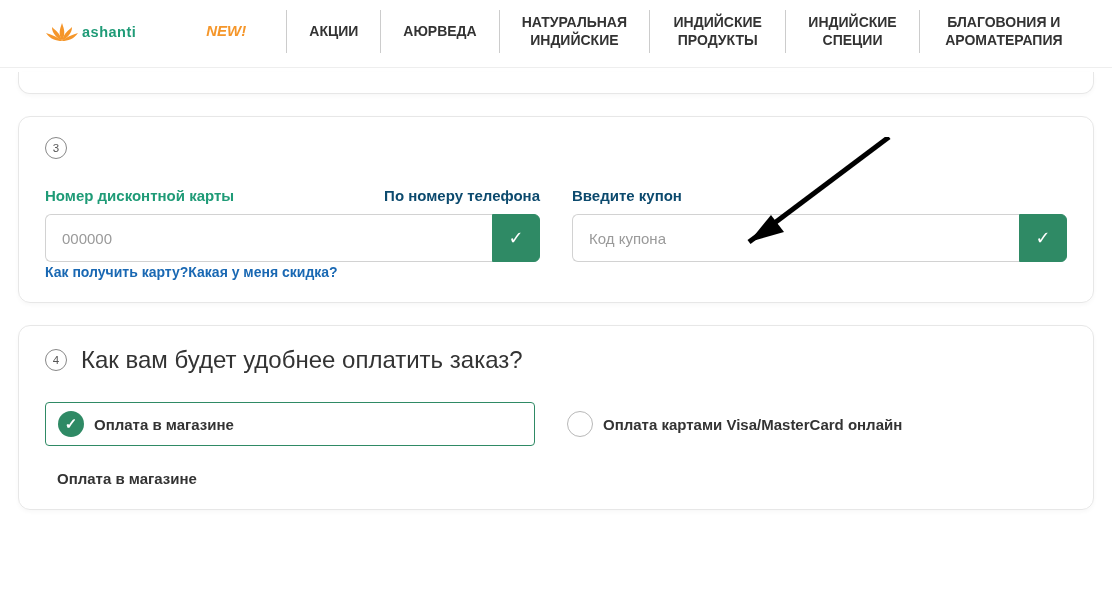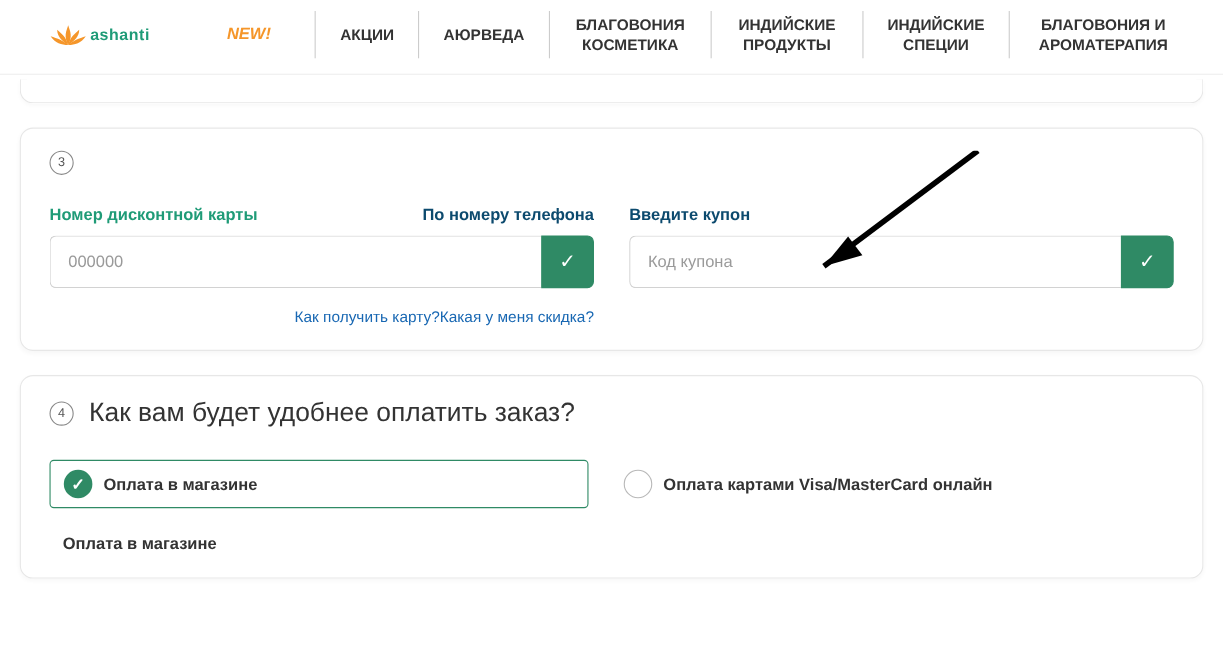--- a/index.html
+++ b/index.html
@@ -132,23 +132,24 @@
       border-radius: 0 6px 6px 0;
       color: #fff;
       font-size: 18px;
       display: flex;
       align-items: center;
       justify-content: center;
       cursor: pointer;
     }
     .help-links {
       display: flex;
-      justify-content: flex-end;
-      margin-top: 18px;
+      justify-content: flex-start;
+      margin-top: 2px;
       font-size: 14px;
+      font-weight: bold;
     }
     .help-links a {
       color: #1968b3;
       text-decoration: none;
       cursor: pointer;
     }
     .payment-row {
       display: flex;
       gap: 20px;
       align-items: stretch;
@@ -213,21 +214,21 @@
         <path d="M4 14 C10 16 16 18 20 22 C14 22 8 20 4 14 Z" fill="#f5962a"></path>
         <path d="M36 14 C30 16 24 18 20 22 C26 22 32 20 36 14 Z" fill="#f5962a"></path>
       </svg>
     </span>
     <span class="logo-text">ashanti</span>
   </div>
   <div class="nav">
     <div class="nav-item new">NEW!</div>
     <div class="nav-item">АКЦИИ</div>
     <div class="nav-item">АЮРВЕДА</div>
-    <div class="nav-item">БЛАГОВОНИЯ КОСМЕТИКА</div>
+    <div class="nav-item">НАТУРАЛЬНАЯ ИНДИЙСКИЕ</div>
     <div class="nav-item">ИНДИЙСКИЕ ПРОДУКТЫ</div>
     <div class="nav-item">ИНДИЙСКИЕ СПЕЦИИ</div>
     <div class="nav-item">БЛАГОВОНИЯ И АРОМАТЕРАПИЯ</div>
   </div>
 </div>
 
 <div class="content">
   <div class="card-top-fragment"></div>
 
   <div class="card">

